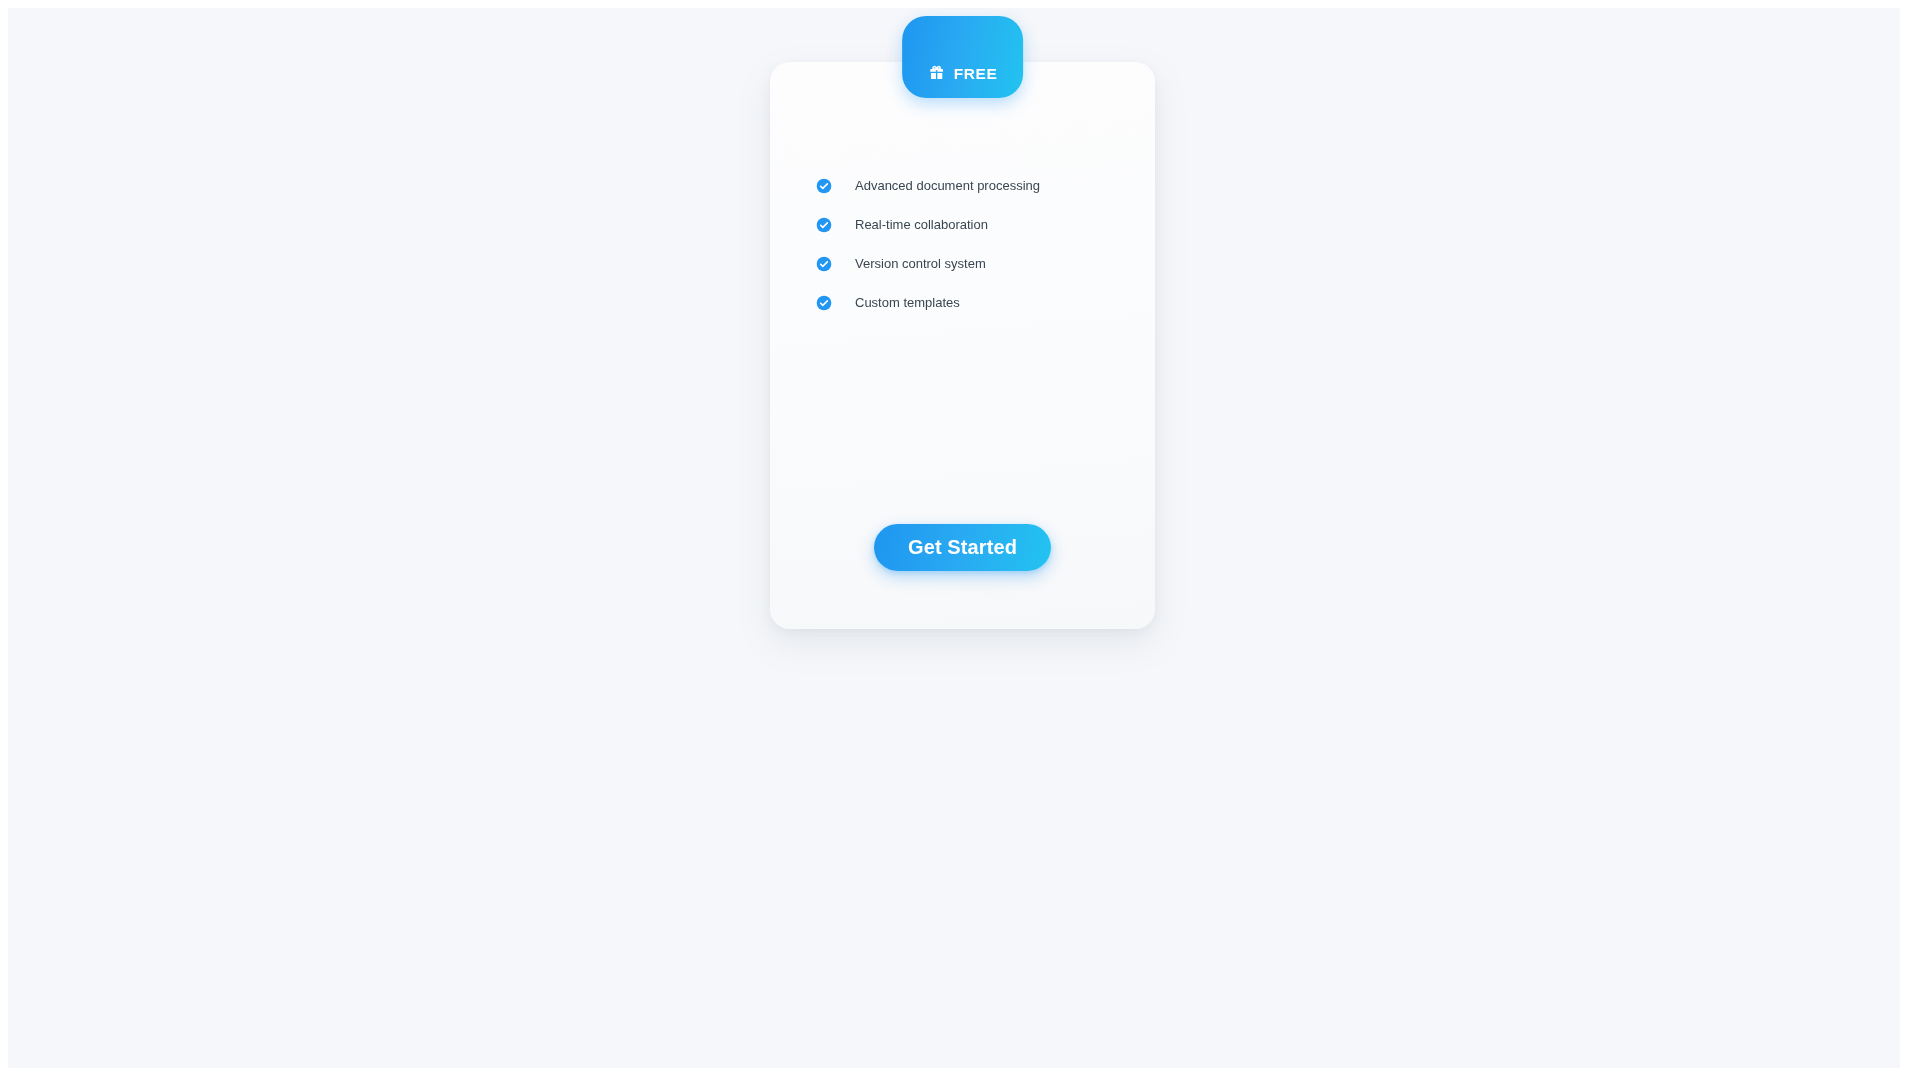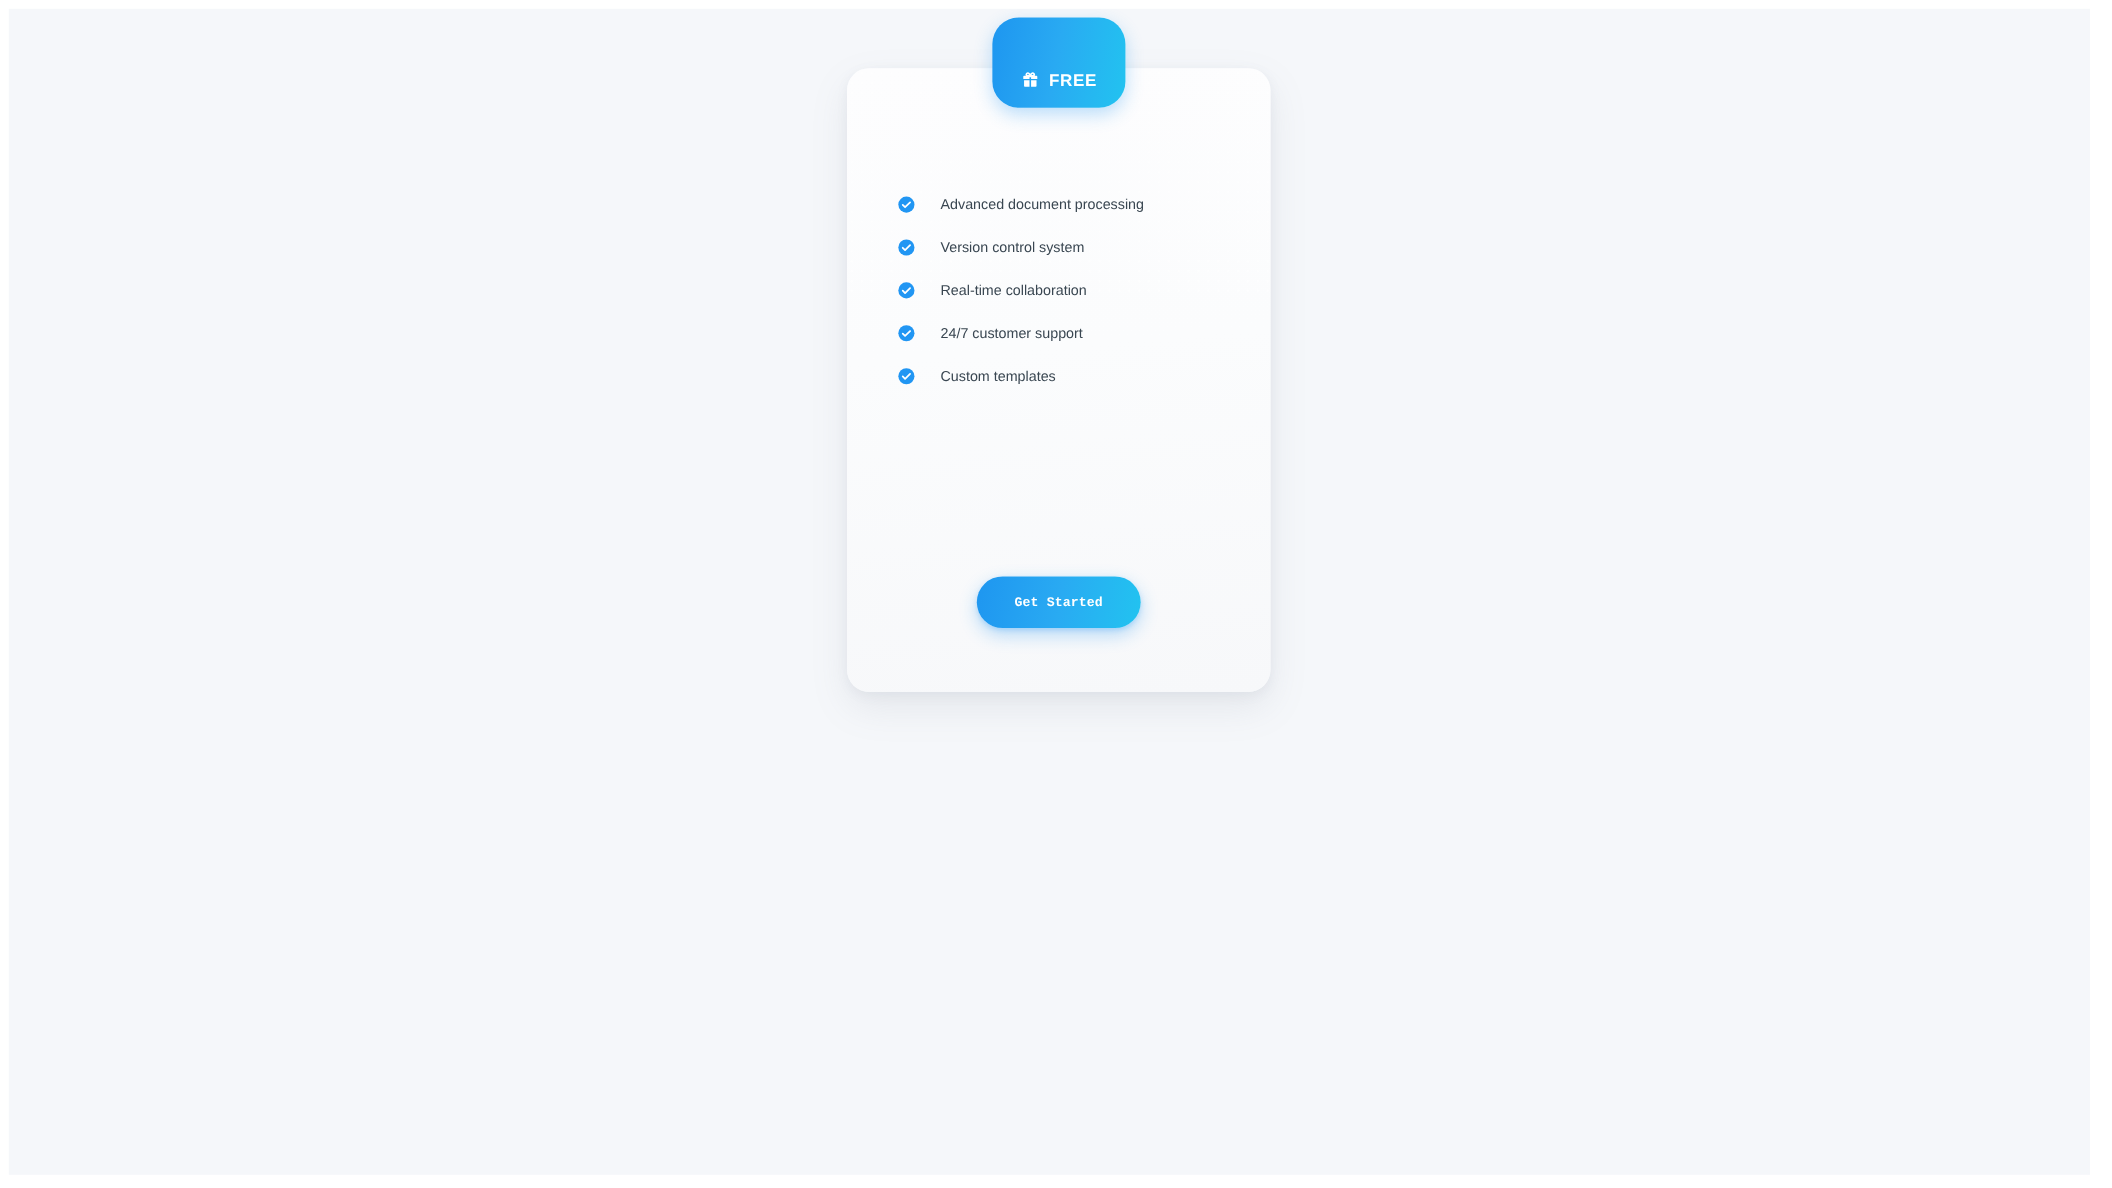--- a/index.html
+++ b/index.html
@@ -153,22 +153,22 @@
   }
 
   #get-started-button {
     border: none;
     cursor: pointer;
     height: 47px;
     padding: 0 34px;
     border-radius: 24px;
     background: linear-gradient(100deg, #1e96f0 0%, #29aaf2 50%, #22c3f0 100%);
     color: #ffffff;
-    font-family: Liberation Mono, monospace;
-    font-size: 12px;
+    font-family: Liberation Sans, sans-serif;
+    font-size: 20px;
     font-weight: bold;
     letter-spacing: 0.1px;
     box-shadow: 0 6px 16px rgba(33,150,243,0.32),
                 0 2px 5px rgba(33,150,243,0.20);
   }
 </style>
 </head>
 <body>
 
 <div id="viewport">
@@ -199,39 +199,30 @@
           </span>
           <span class="feature-text">Advanced document processing</span>
         </li>
         <li class="feature-item">
           <span class="feature-check">
             <svg viewBox="0 0 24 24" width="16" height="16" aria-hidden="true">
               <circle cx="12" cy="12" r="11" fill="#2196f3"></circle>
               <path d="M7 12.4l3.2 3.2L17 8.9" fill="none" stroke="#ffffff" stroke-width="2.4" stroke-linecap="round" stroke-linejoin="round"></path>
             </svg>
           </span>
+          <span class="feature-text">Real-time collaboration</span>
+        </li>
+        <li class="feature-item">
+          <span class="feature-check">
+            <svg viewBox="0 0 24 24" width="16" height="16" aria-hidden="true">
+              <circle cx="12" cy="12" r="11" fill="#2196f3"></circle>
+              <path d="M7 12.4l3.2 3.2L17 8.9" fill="none" stroke="#ffffff" stroke-width="2.4" stroke-linecap="round" stroke-linejoin="round"></path>
+            </svg>
+          </span>
           <span class="feature-text">Version control system</span>
-        </li>
-        <li class="feature-item">
-          <span class="feature-check">
-            <svg viewBox="0 0 24 24" width="16" height="16" aria-hidden="true">
-              <circle cx="12" cy="12" r="11" fill="#2196f3"></circle>
-              <path d="M7 12.4l3.2 3.2L17 8.9" fill="none" stroke="#ffffff" stroke-width="2.4" stroke-linecap="round" stroke-linejoin="round"></path>
-            </svg>
-          </span>
-          <span class="feature-text">Real-time collaboration</span>
-        </li>
-        <li class="feature-item">
-          <span class="feature-check">
-            <svg viewBox="0 0 24 24" width="16" height="16" aria-hidden="true">
-              <circle cx="12" cy="12" r="11" fill="#2196f3"></circle>
-              <path d="M7 12.4l3.2 3.2L17 8.9" fill="none" stroke="#ffffff" stroke-width="2.4" stroke-linecap="round" stroke-linejoin="round"></path>
-            </svg>
-          </span>
-          <span class="feature-text">24/7 customer support</span>
         </li>
         <li class="feature-item">
           <span class="feature-check">
             <svg viewBox="0 0 24 24" width="16" height="16" aria-hidden="true">
               <circle cx="12" cy="12" r="11" fill="#2196f3"></circle>
               <path d="M7 12.4l3.2 3.2L17 8.9" fill="none" stroke="#ffffff" stroke-width="2.4" stroke-linecap="round" stroke-linejoin="round"></path>
             </svg>
           </span>
           <span class="feature-text">Custom templates</span>
         </li>

